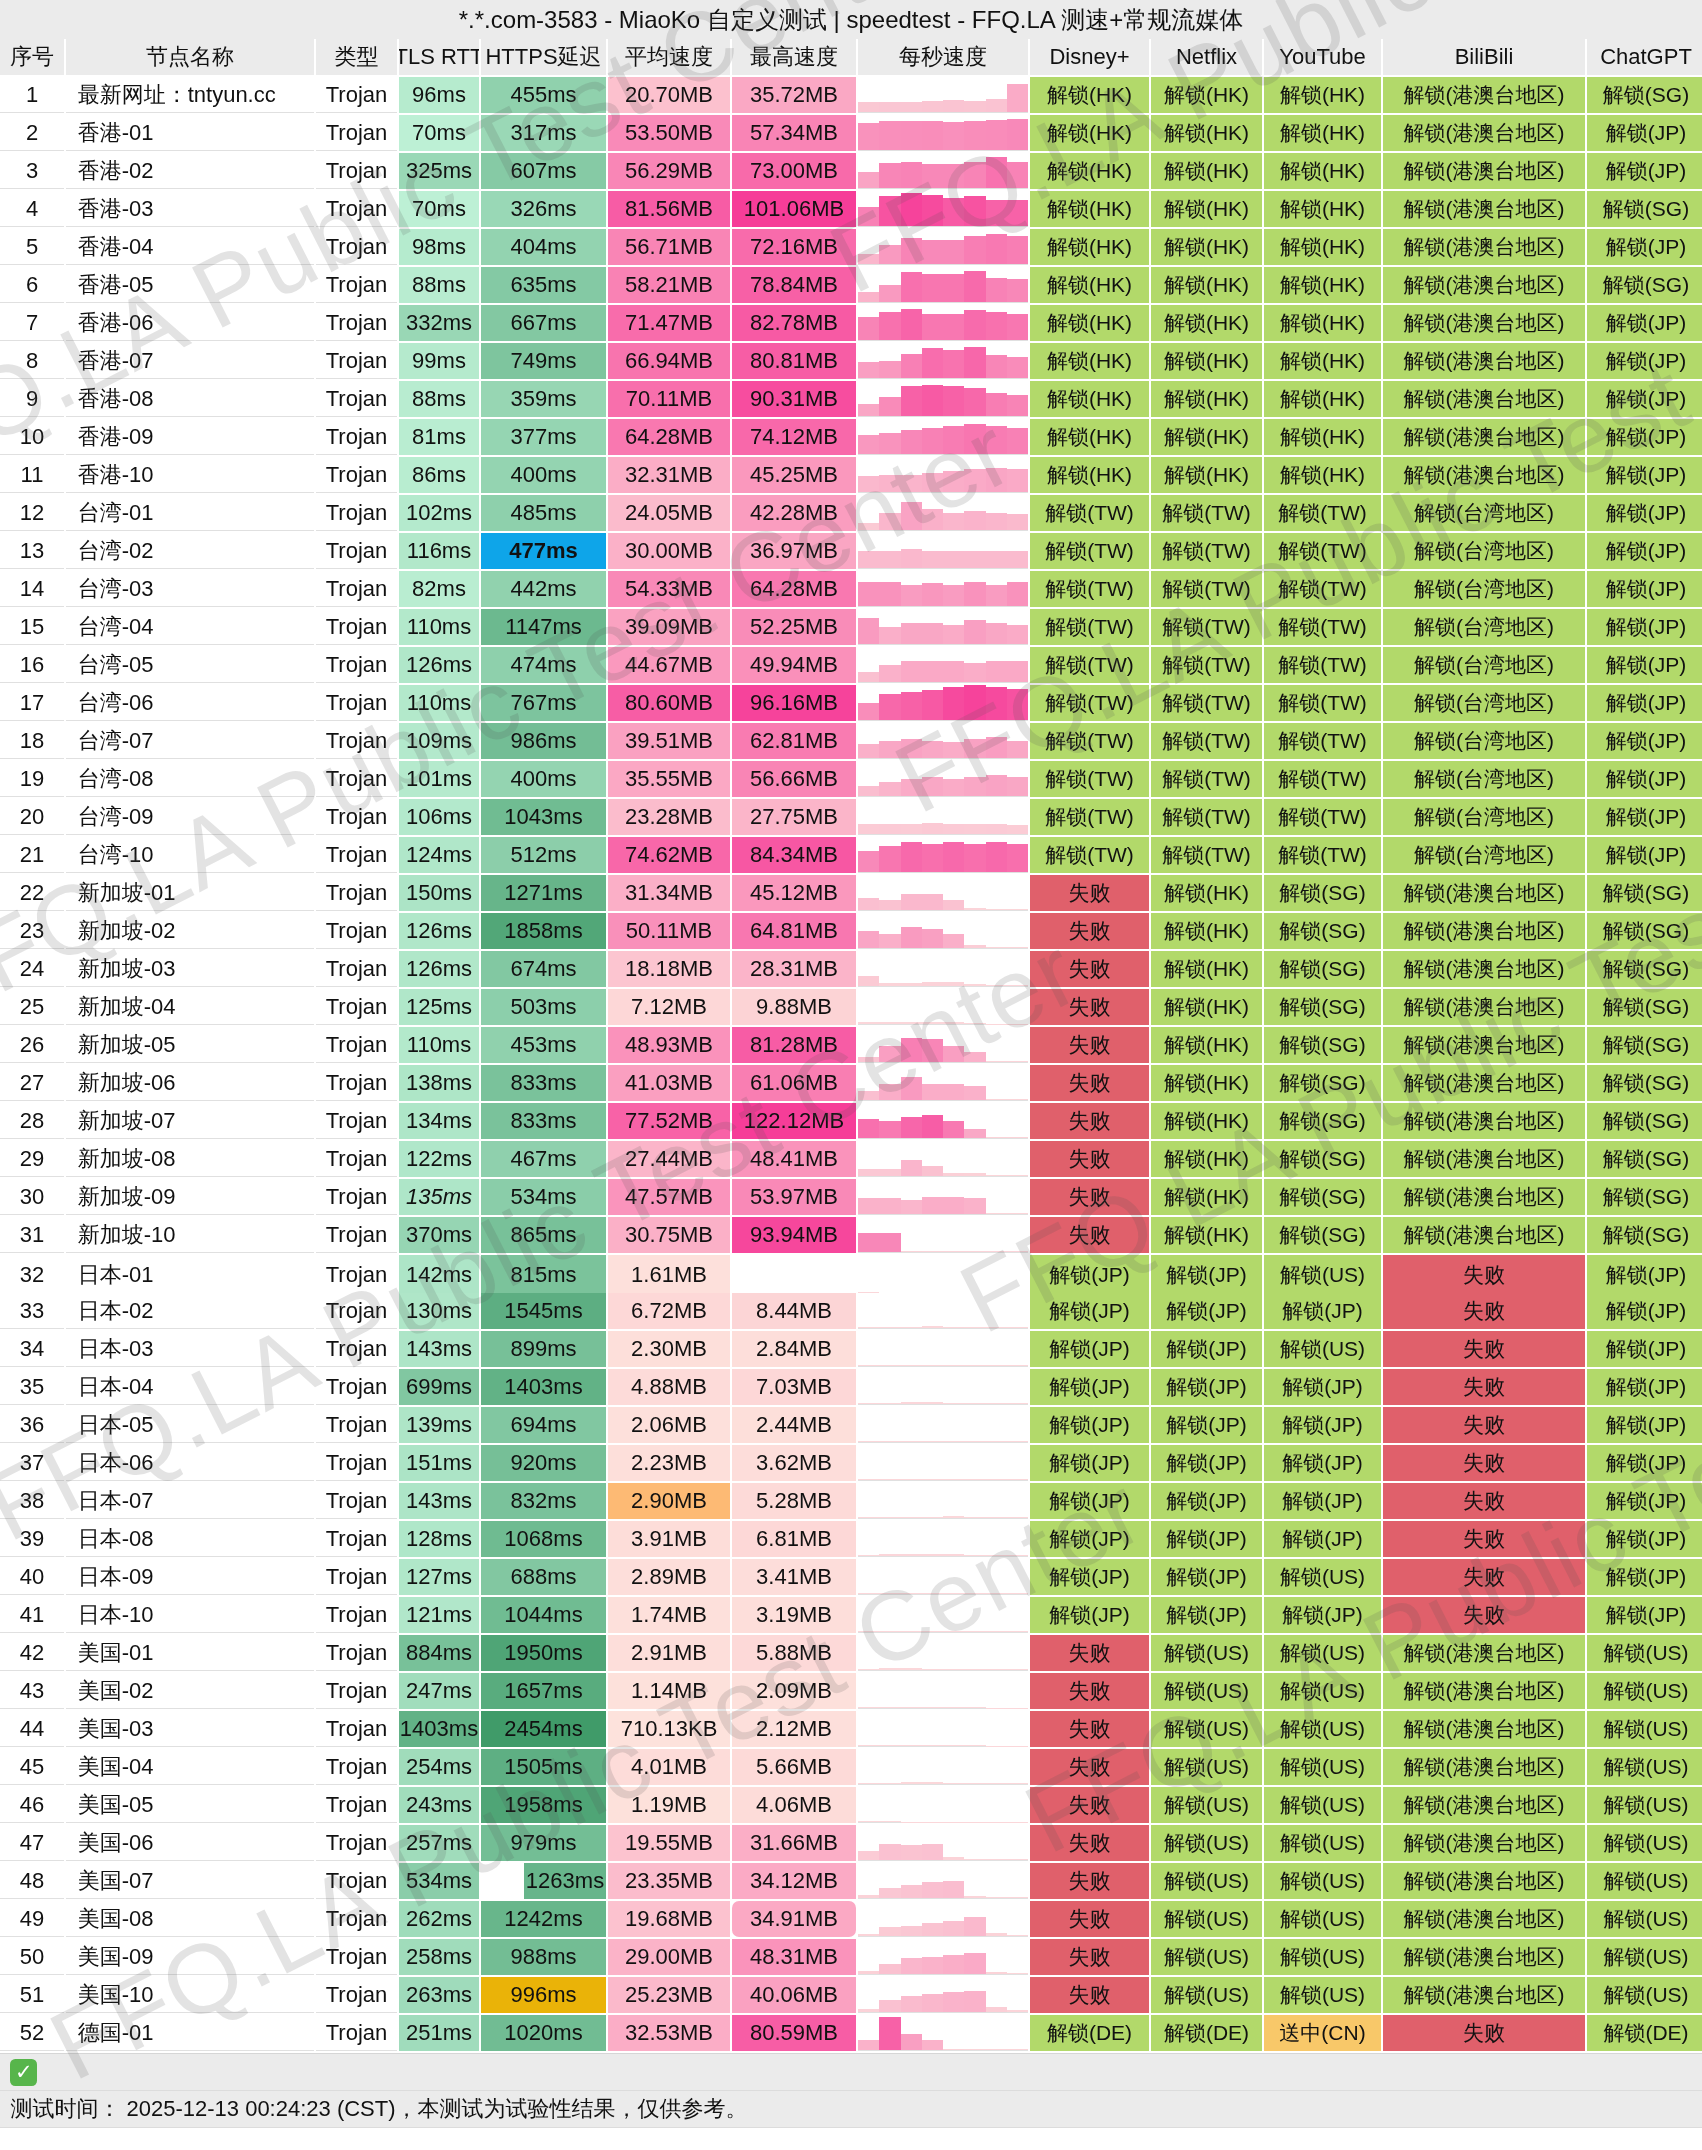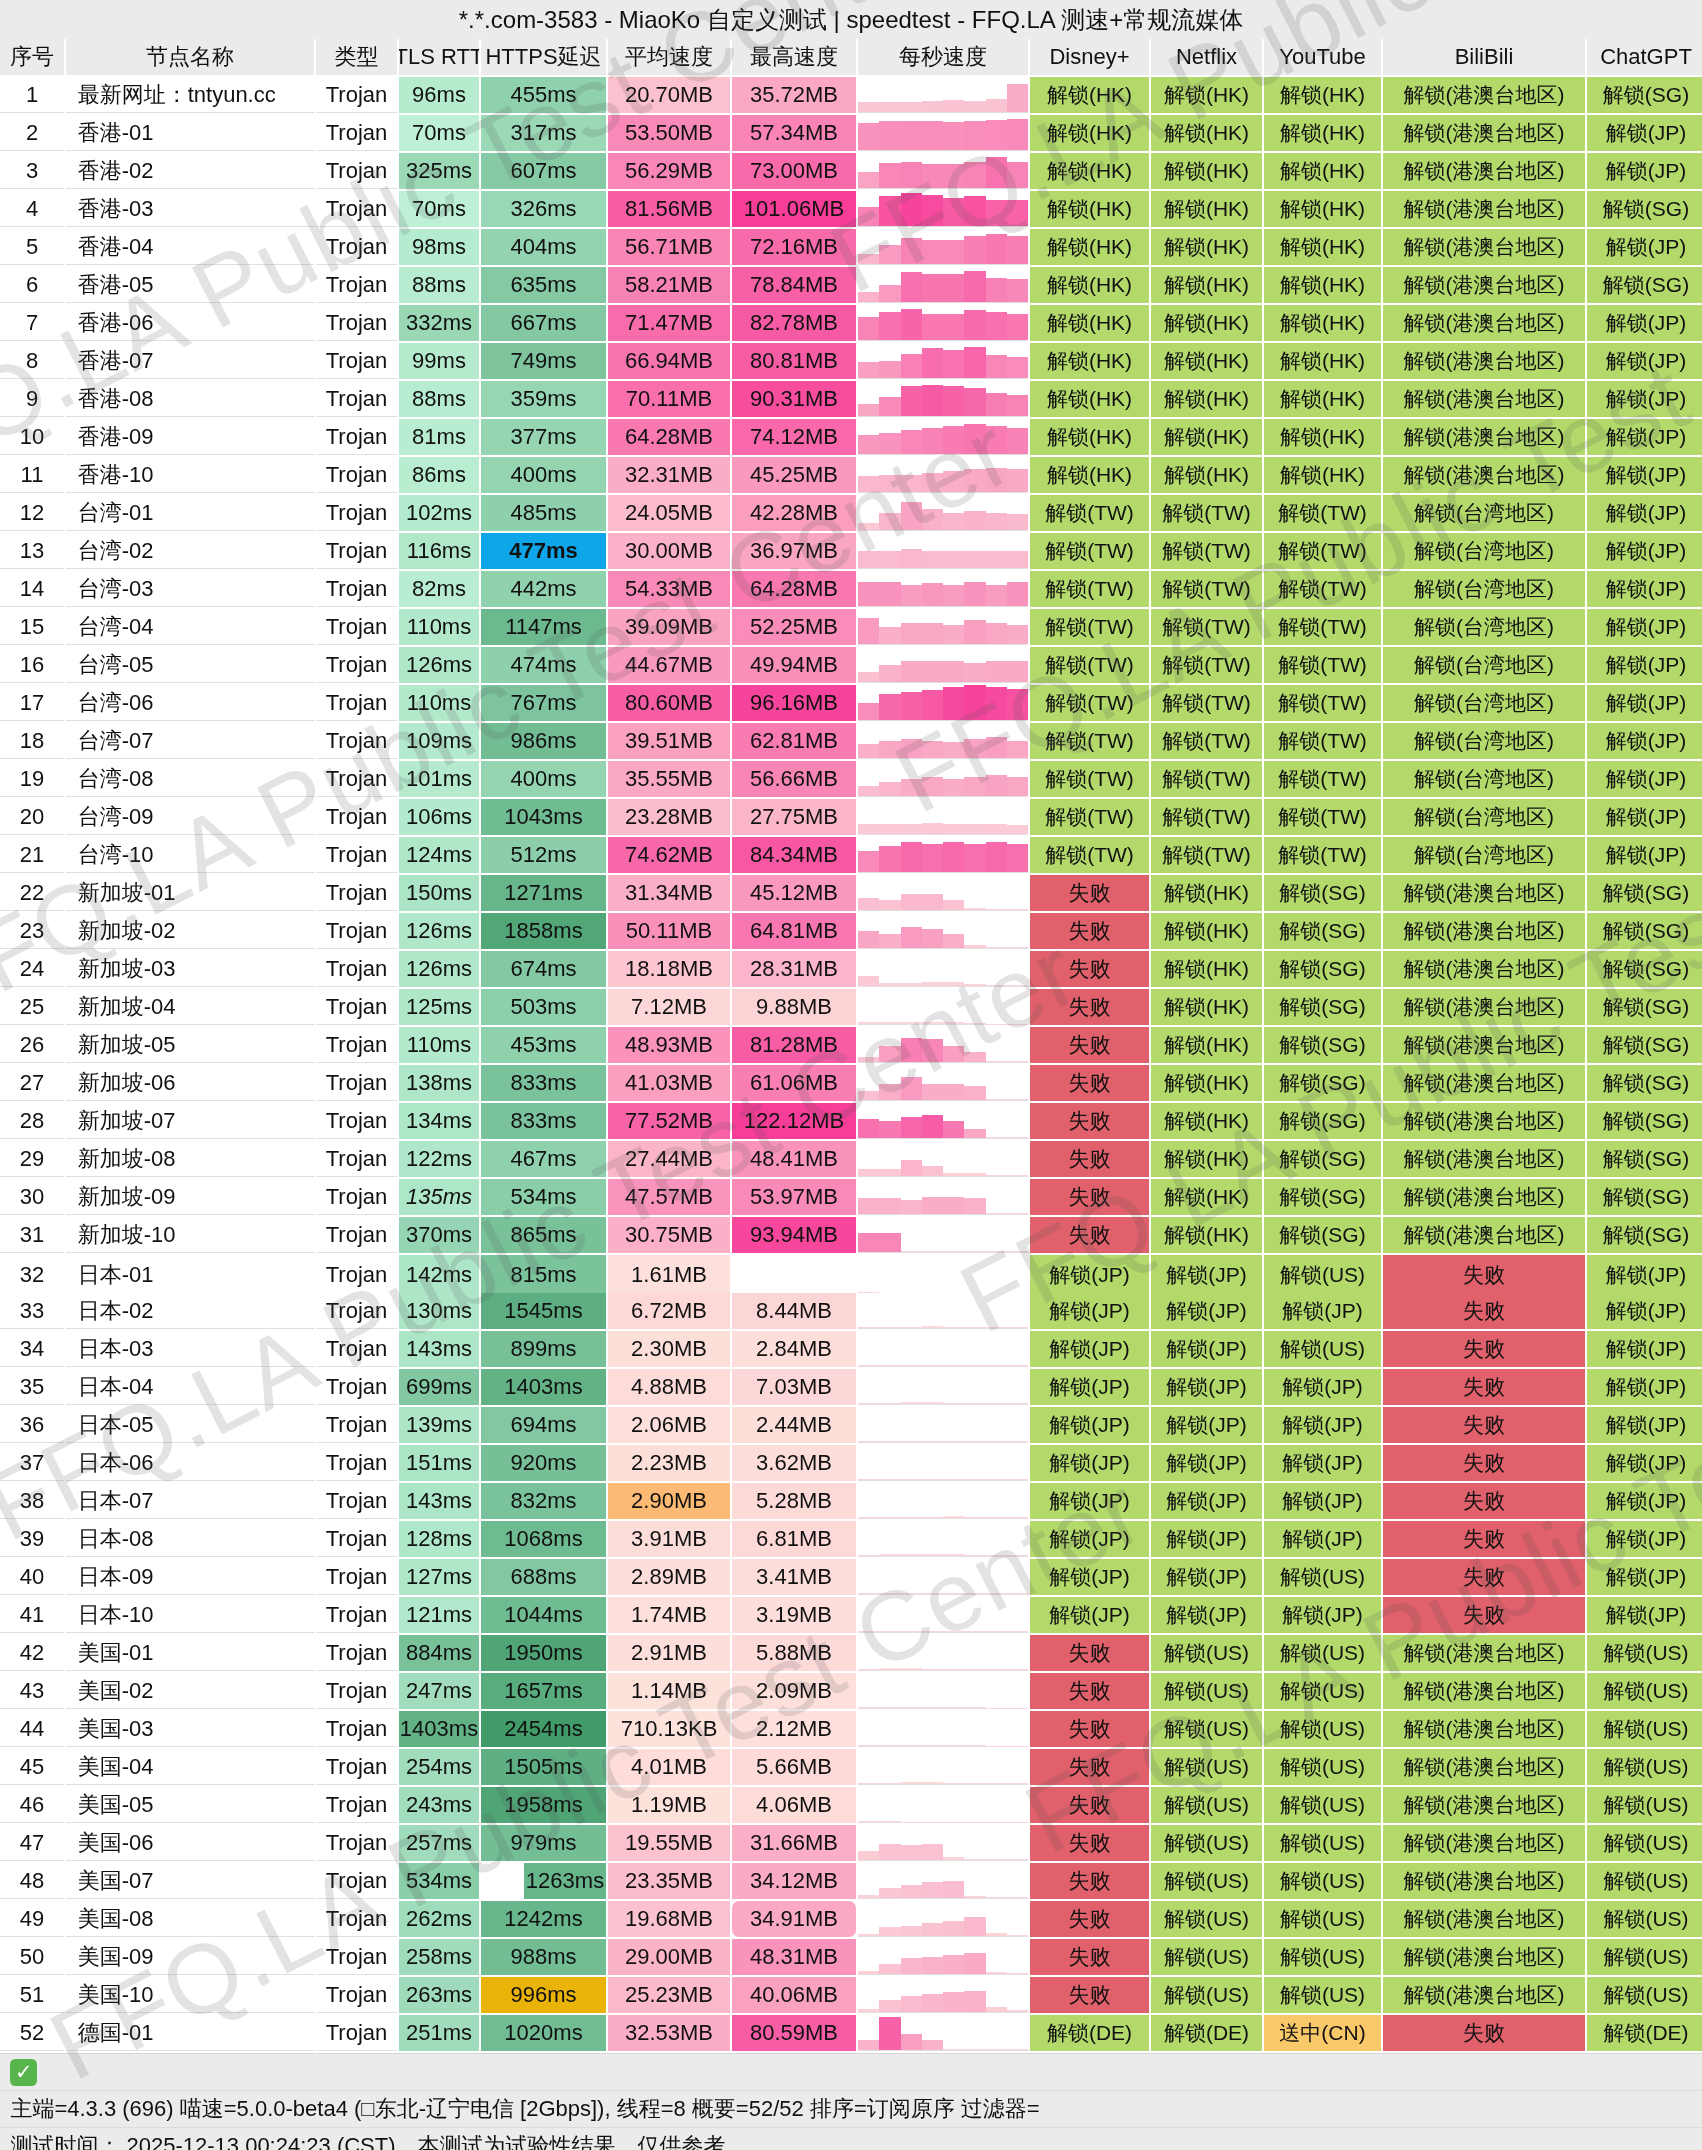--- a/index.html
+++ b/index.html
@@ -1326,23 +1326,20 @@
       <div class="cell media" style="background: rgb(224, 96, 107);">失败</div>
       <div class="cell media" style="background: rgb(178, 217, 106);">解锁(DE)</div>
     </div>
   </div>
 
 <div class="footer">
   <div class="fline">
     <span class="checkicon">✓</span>
   </div>
   <div class="fline">
-    <span>主端=4.3.3 (696) 喵速=5.0.0-beta4 (□东北-辽宁电信 [2Gbps]), 线程=8 概要=52/52 排序=订阅原序 过滤器=</span>
-  </div>
-  <div class="fline">
     <span>测试时间： 2025-12-13 00:24:23 (CST)，本测试为试验性结果，仅供参考。</span>
   </div>
 </div>
 
 <div id="watermarks">
     <span class="wm" style="left: -163px; top: 423px; transform: rotate(-27deg);">FFQ.LA Public Test Center</span>
     <span class="wm" style="left: 813px; top: 215px; transform: rotate(-27deg);">FFQ.LA Public Test Center</span>
     <span class="wm" style="left: -98px; top: 943px; transform: rotate(-27deg);">FFQ.LA Public Test Center</span>
     <span class="wm" style="left: 878px; top: 735px; transform: rotate(-27deg);">FFQ.LA Public Test Center</span>
     <span class="wm" style="left: -32.5px; top: 1463px; transform: rotate(-27deg);">FFQ.LA Public Test Center</span>

